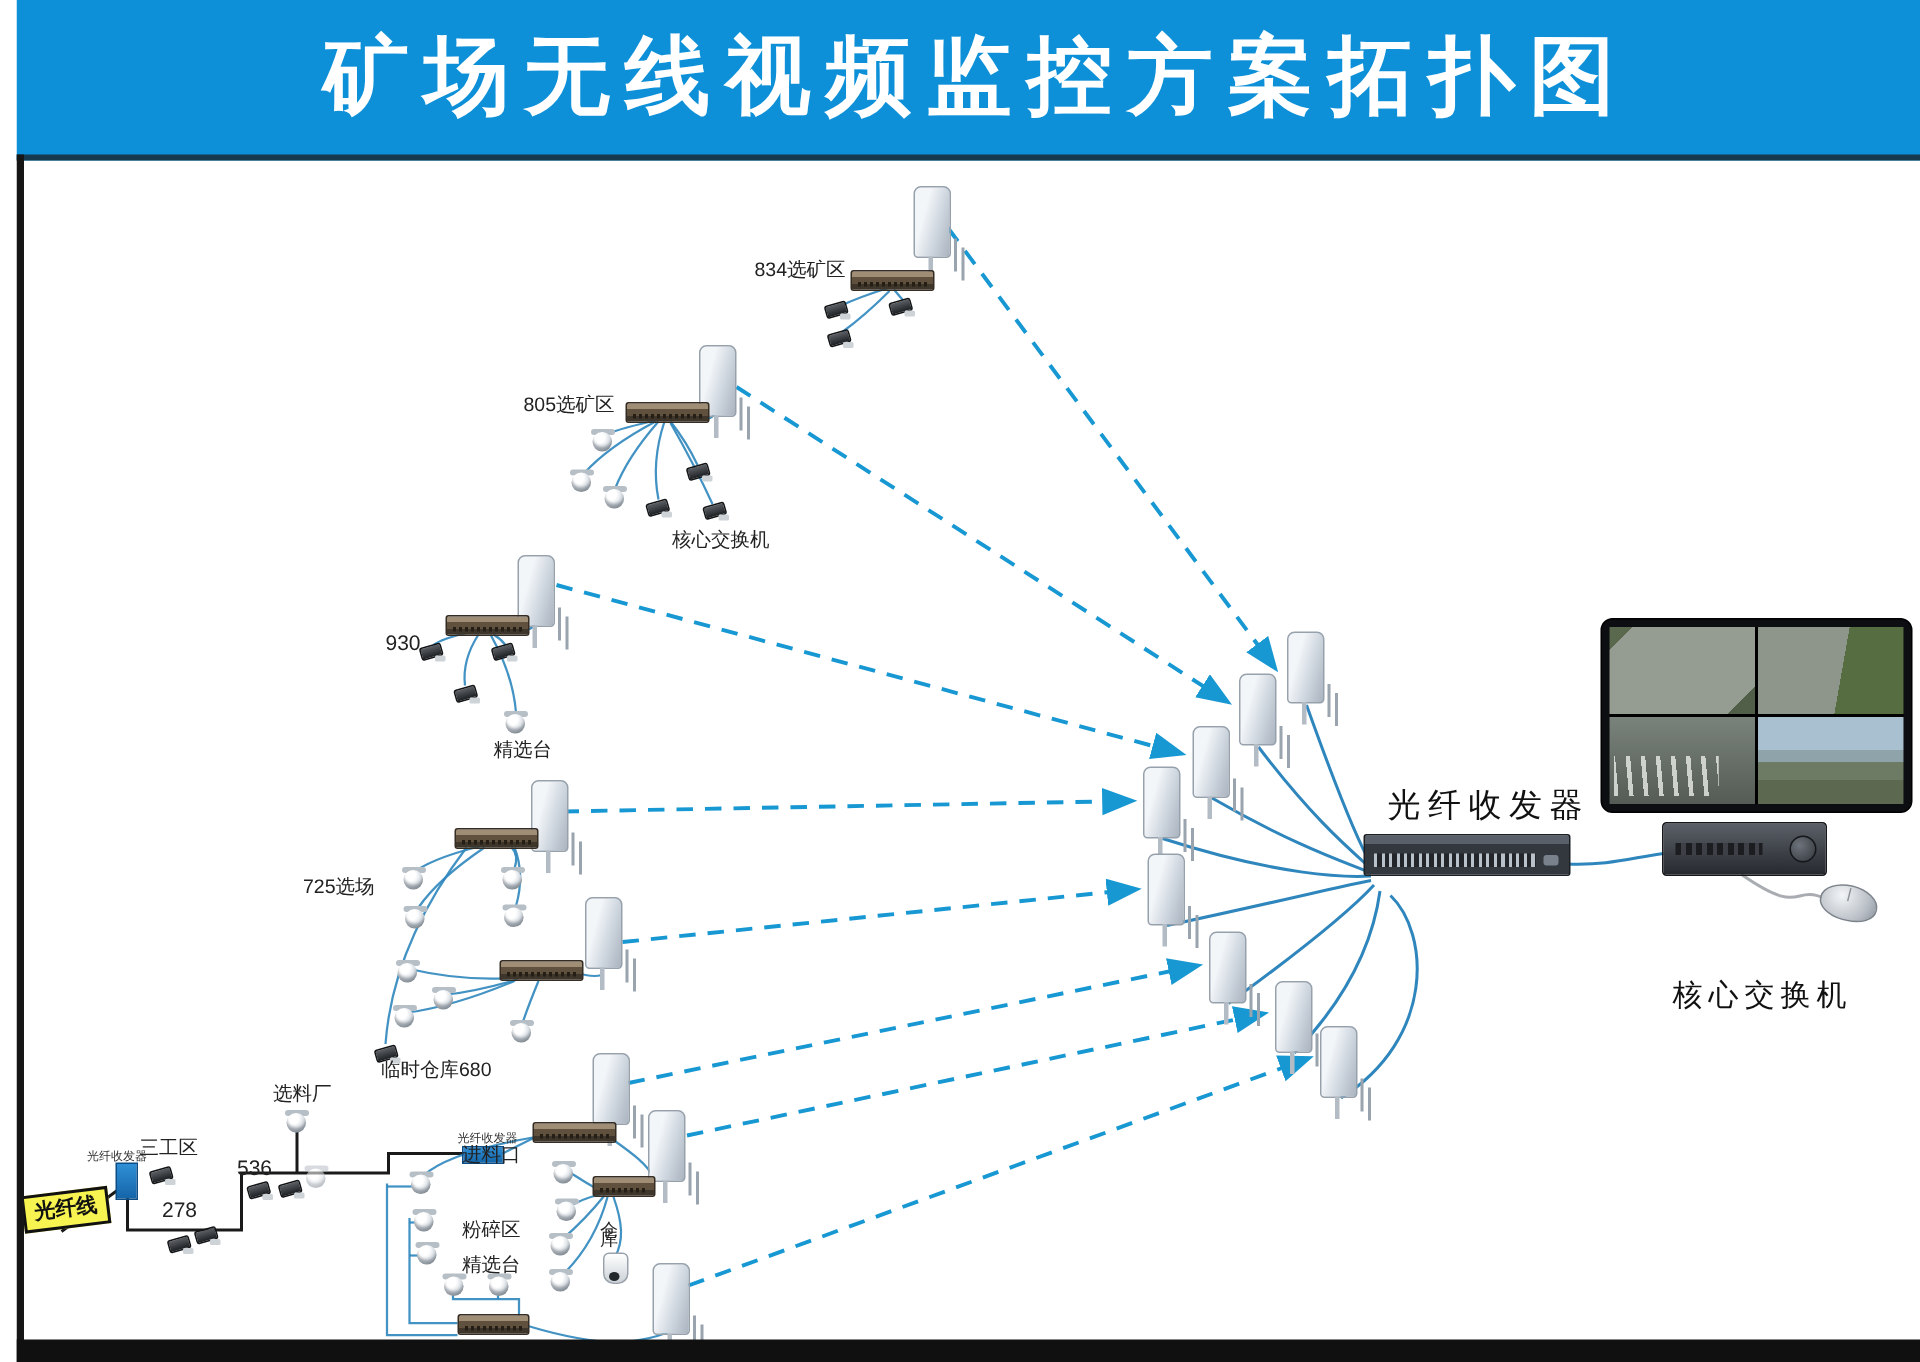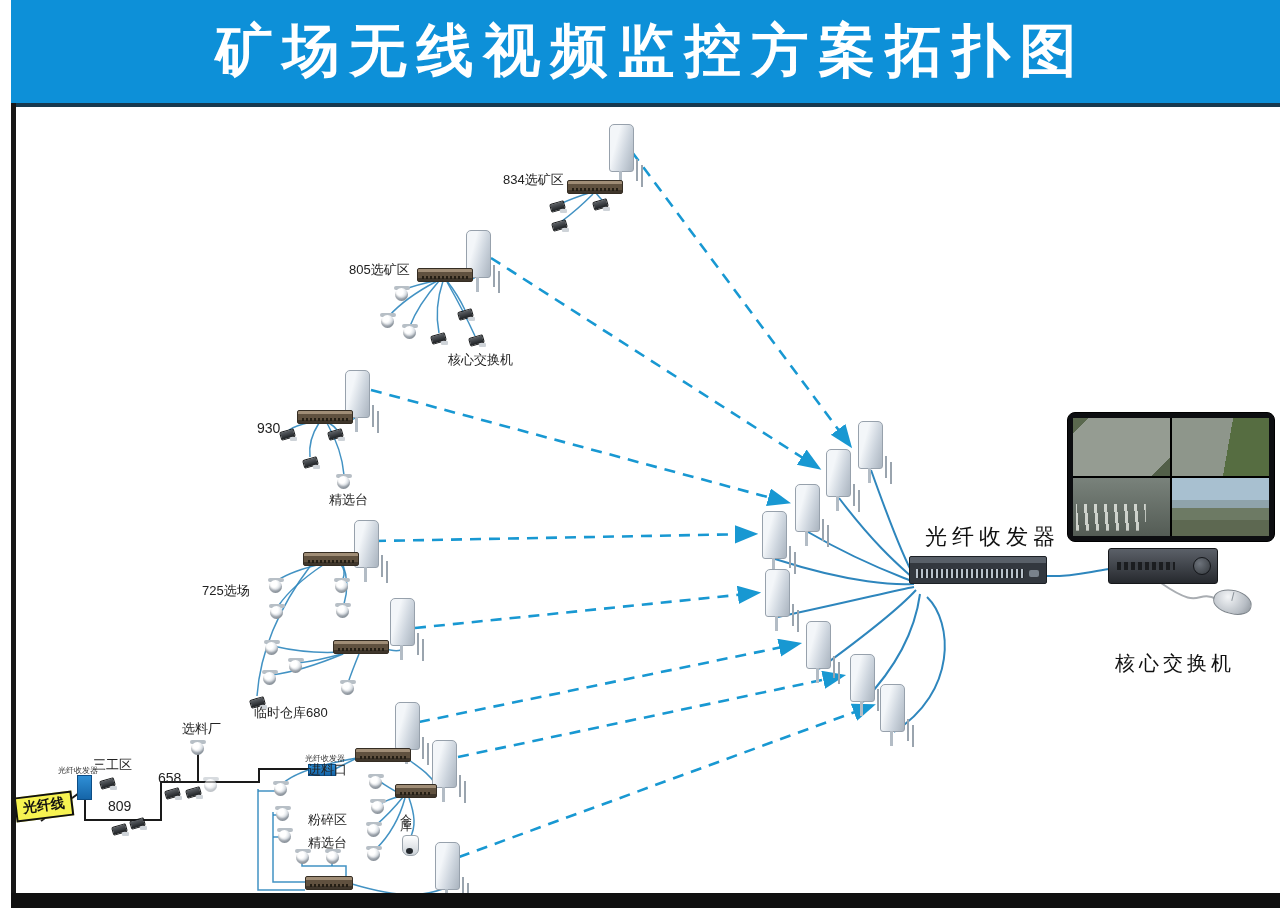--- a/index.html
+++ b/index.html
@@ -261,22 +261,22 @@
   <div class="lbl" style="left:492px;top:171px">834选矿区</div>
   <div class="lbl" style="left:338px;top:261px">805选矿区</div>
   <div class="lbl" style="left:437px;top:351px">核心交换机</div>
   <div class="lbl num" style="left:246px;top:420px">930</div>
   <div class="lbl" style="left:318px;top:491px">精选台</div>
   <div class="lbl" style="left:191px;top:582px">725选场</div>
   <div class="lbl" style="left:243px;top:704px">临时仓库680</div>
   <div class="lbl" style="left:171px;top:720px">选料厂</div>
   <div class="lbl" style="left:82px;top:756px">三工区</div>
   <div class="lbl tiny" style="left:47px;top:765px">光纤收发器</div>
-  <div class="lbl num" style="left:147px;top:770px">658</div>
-  <div class="lbl num" style="left:97px;top:798px">809</div>
+  <div class="lbl num" style="left:147px;top:770px">536</div>
+  <div class="lbl num" style="left:97px;top:798px">278</div>
   <div class="fiberlbl">光纤线</div>
   <div class="lbl tiny" style="left:294px;top:753px">光纤收发器</div>
   <div class="lbl" style="left:297px;top:761px">进料口</div>
   <div class="lbl" style="left:297px;top:811px">粉碎区</div>
   <div class="lbl" style="left:297px;top:834px">精选台</div>
   <div class="lbl vert" style="left:386px;top:804px">仓库</div>
   <div class="lbl serif core-lbl" style="left:914px;top:522px">光纤收发器</div>
   <div class="lbl serif room-lbl" style="left:1104px;top:650px">核心交换机</div>
 
   <div class="edge-left"></div>

